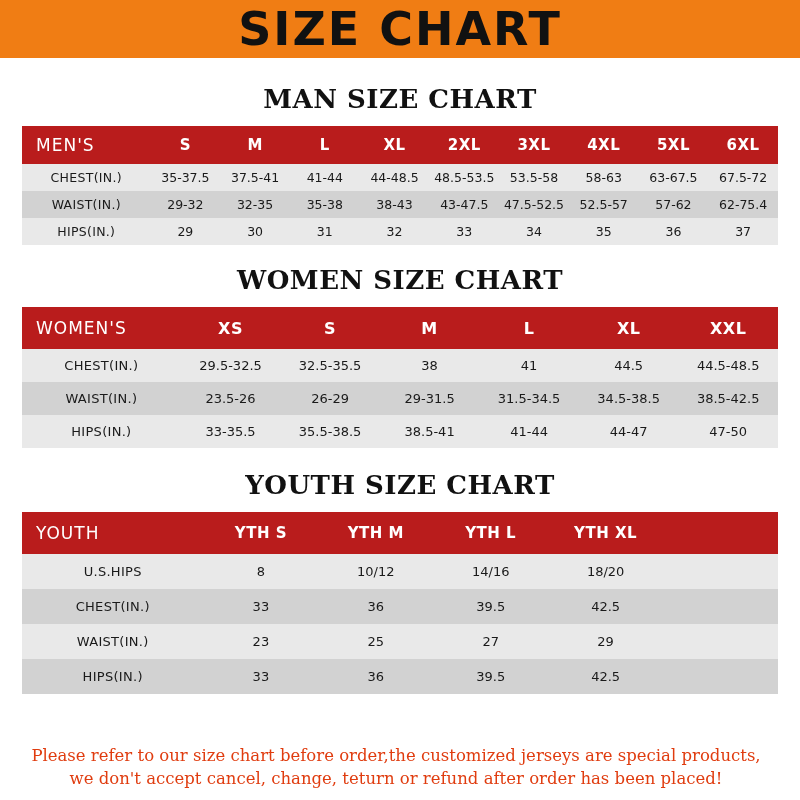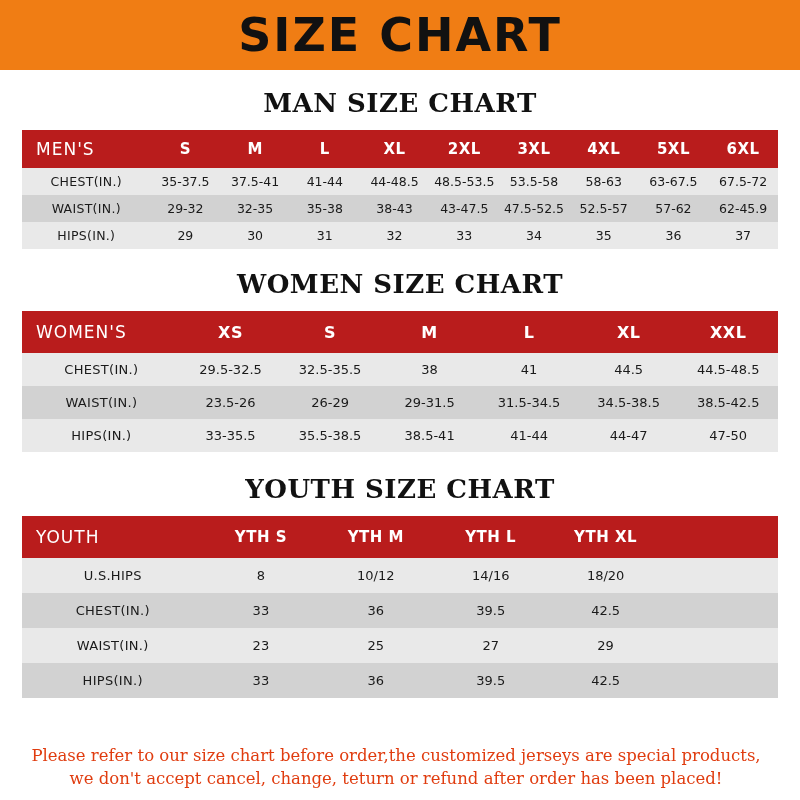--- a/index.html
+++ b/index.html
@@ -18,38 +18,38 @@
     height: 800px;
     position: relative;
     background: #ffffff;
     box-sizing: border-box;
     display: flex;
     flex-direction: column;
   }
   
   .header {
     background: #f07d14;
-    height: 70px;
+    height: 58px;
     display: flex;
     align-items: center;
     justify-content: center;
     position: relative;
   }
   .header-title {
     font-family: "DejaVu Sans", sans-serif;
     font-weight: bold;
     font-size: 46px;
     letter-spacing: 2px;
     color: #111111;
     line-height: 1;
   }
   
   .content {
     flex: 1;
-    padding: 0 22px;
+    padding: 8px 22px;
     box-sizing: border-box;
   }
   .section-title {
     text-align: center;
     font-family: "DejaVu Serif", serif;
     font-weight: bold;
     font-size: 26px;
     color: #111111;
     letter-spacing: 0.5px;
   }
@@ -170,21 +170,21 @@
         <tr class="row-dark">
           <td class="rowlabel">WAIST(IN.)</td>
           <td>29-32</td>
           <td>32-35</td>
           <td>35-38</td>
           <td>38-43</td>
           <td>43-47.5</td>
           <td>47.5-52.5</td>
           <td>52.5-57</td>
           <td>57-62</td>
-          <td>62-45.9</td>
+          <td>62-75.4</td>
         </tr>
         <tr class="row-light">
           <td class="rowlabel">HIPS(IN.)</td>
           <td>29</td>
           <td>30</td>
           <td>31</td>
           <td>32</td>
           <td>33</td>
           <td>34</td>
           <td>35</td>

